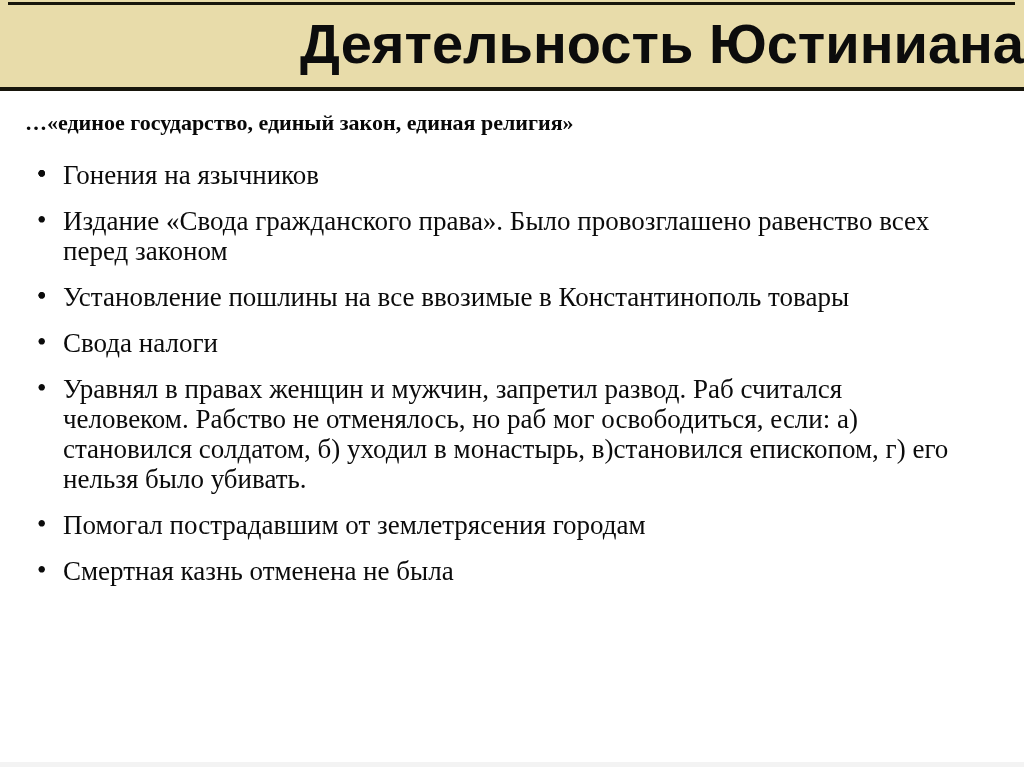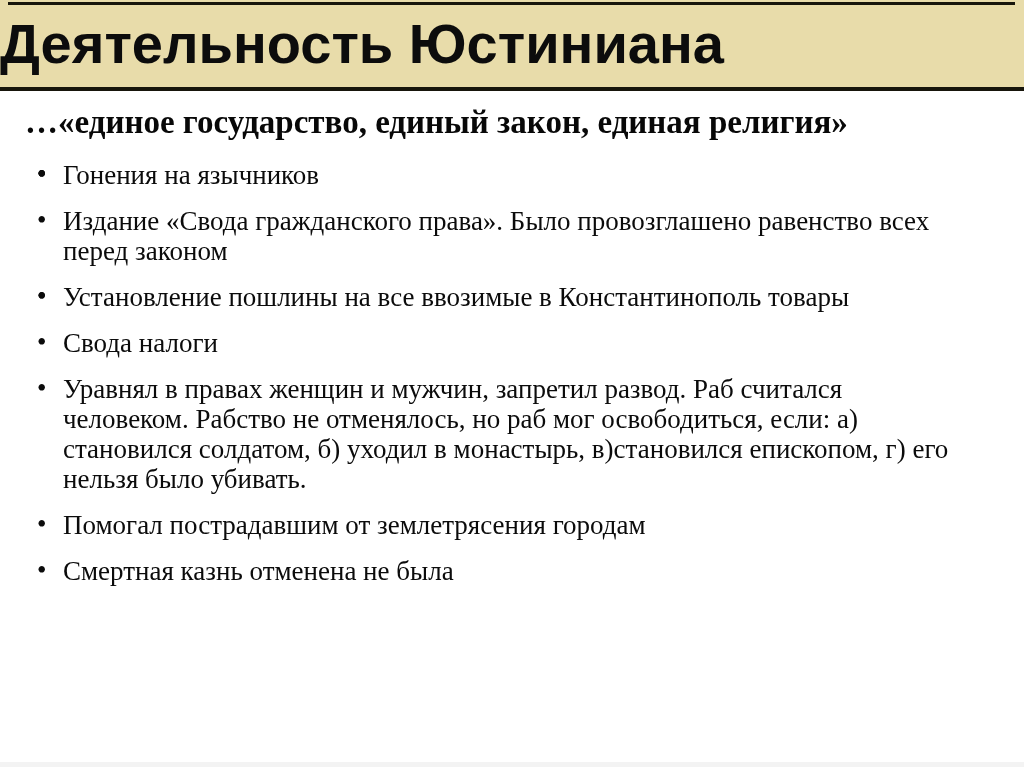--- a/index.html
+++ b/index.html
@@ -15,21 +15,21 @@
   .slide { width: 1024px; height: 767px; position: relative; }
 
   
   .header {
     position: relative;
     height: 87px;
     background: #e8dcaa;
     border-bottom: 4px solid #17150b;
     display: flex;
     align-items: center;
-    justify-content: flex-start;
+    justify-content: flex-end;
   }
   .top-rule {
     position: absolute;
     top: 2px; left: 8px; right: 9px; height: 3px;
     background: #17150b;
   }
   .title {
     margin: 0;
     font-family: "Liberation Sans", sans-serif;
     font-weight: bold;
@@ -38,21 +38,21 @@
     color: #0c0c0c;
     letter-spacing: 0;
     white-space: nowrap;
   }
 
   
   .content { padding: 13px 60px 0 25px; }
   .subtitle {
     margin: 0 0 19px 0;
     font-weight: bold;
-    font-size: 33px;
+    font-size: 22px;
     line-height: 37px;
     color: #080808;
   }
   .bullets { list-style: none; margin: 0; padding: 0; }
   .bullets li {
     position: relative;
     padding-left: 38px;
     font-size: 27px;
     line-height: 30px;
     margin-bottom: 16px;

